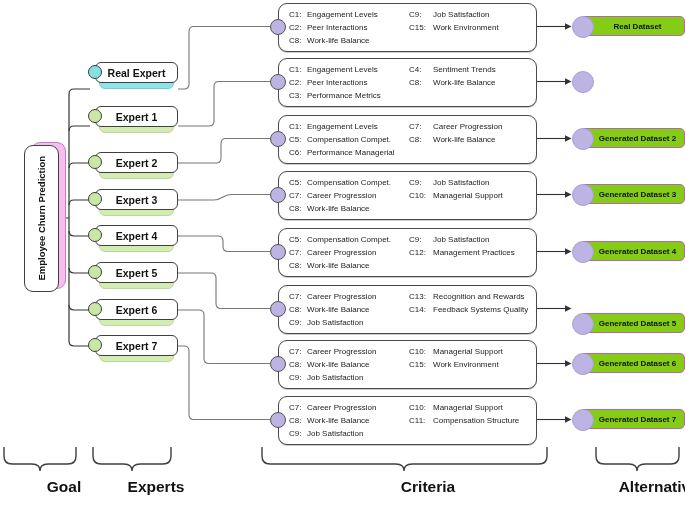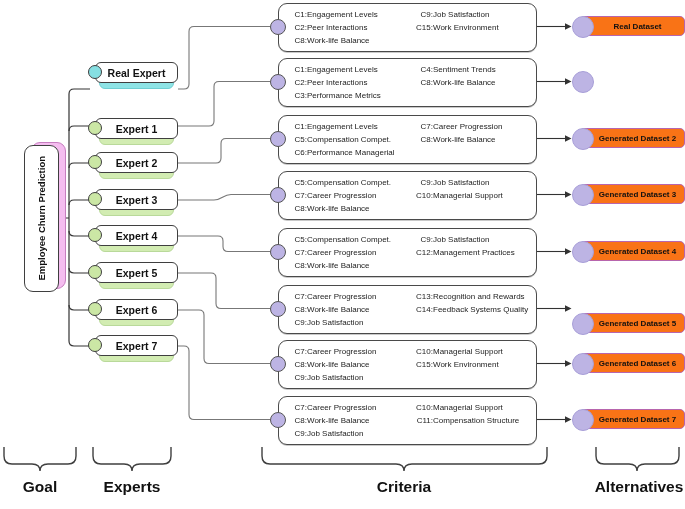--- a/index.html
+++ b/index.html
@@ -23,42 +23,42 @@
   .expert .face{position:absolute;left:0;top:0;right:0;bottom:0;background:#fff;
                 border:1.3px solid #3f3f3f;border-radius:6px;display:flex;align-items:center;
                 justify-content:center;font-weight:bold;font-size:10.5px;color:#111;z-index:1;}
   .expert .dot{position:absolute;left:-7px;top:3px;width:12px;height:12px;border-radius:50%;
                background:#cbe7a5;border:1.3px solid #3f3f3f;z-index:3;}
   .expert.real .bar{background:#8ee4e6;border-color:#6fcfd2;}
   .expert.real .dot{background:#86dfe2;}
 
   
   .crit{position:absolute;left:278px;width:257px;height:47px;background:#fff;
-        border:1.2px solid #4a4a4a;border-radius:9px;z-index:2;box-shadow:0 1px 0 #c9c9c9;text-align:right;}
+        border:1.2px solid #4a4a4a;border-radius:9px;z-index:2;box-shadow:0 1px 0 #c9c9c9;}
   .crit .dot{position:absolute;left:-9px;top:15px;width:14px;height:14px;border-radius:50%;
              background:#bdb4e4;border:1.2px solid #555;z-index:3;}
   .crit .col{position:absolute;top:4px;}
   .crit .col.l{left:10px;}
   .crit .col.r{left:130px;}
   .crow{display:flex;height:13px;align-items:center;font-size:8px;color:#1c1c1c;white-space:nowrap;}
   .crow .code{width:18px;flex:none;}
   .col.r .crow .code{width:24px;}
 
   
   .alt{position:absolute;left:572px;width:113px;height:22px;z-index:2;}
-  .alt .rect{position:absolute;left:8px;right:0;top:1px;bottom:1px;background:#f97316;
+  .alt .rect{position:absolute;left:8px;right:0;top:1px;bottom:1px;background:#84cc16;
              border:1.4px solid #b765ad;border-radius:5px;display:flex;align-items:center;
              justify-content:center;font-size:8px;font-weight:bold;color:#111;padding-left:10px;
              white-space:nowrap;}
   .alt .dot{position:absolute;left:0;top:1px;width:20px;height:20px;border-radius:50%;
             background:#bdb4e4;border:1px solid #a89fd8;z-index:1;}
 
   
   .section-label{position:absolute;top:478px;transform:translateX(-50%);font-size:15.5px;
-                 font-weight:bold;color:#111;z-index:2;white-space:nowrap;}
+                 font-weight:bold;color:#111;z-index:2;white-space:nowrap;margin-left:24px;}
 </style>
 </head>
 <body>
 
 <div class="canvas">
 
   <svg class="wires" viewBox="0 0 685 509">
 
     <g stroke="#333" stroke-width="1.2" fill="none">
       <path d="M64 218 H69 M69 94 V341"></path>
@@ -115,21 +115,21 @@
   <div class="goal-back"></div>
   <div class="goal">
     <span>Employee Churn Prediction</span>
   </div>
 
   <div class="expert real" style="top:62px">
     <div class="bar"></div>
     <div class="dot"></div>
     <div class="face">Real Expert</div>
   </div>
-  <div class="expert" style="top:118px">
+  <div class="expert" style="top:106px">
     <div class="bar"></div>
     <div class="dot"></div>
     <div class="face">Expert 1</div>
   </div>
   <div class="expert" style="top:152px">
     <div class="bar"></div>
     <div class="dot"></div>
     <div class="face">Expert 2</div>
   </div>
   <div class="expert" style="top:189px">

